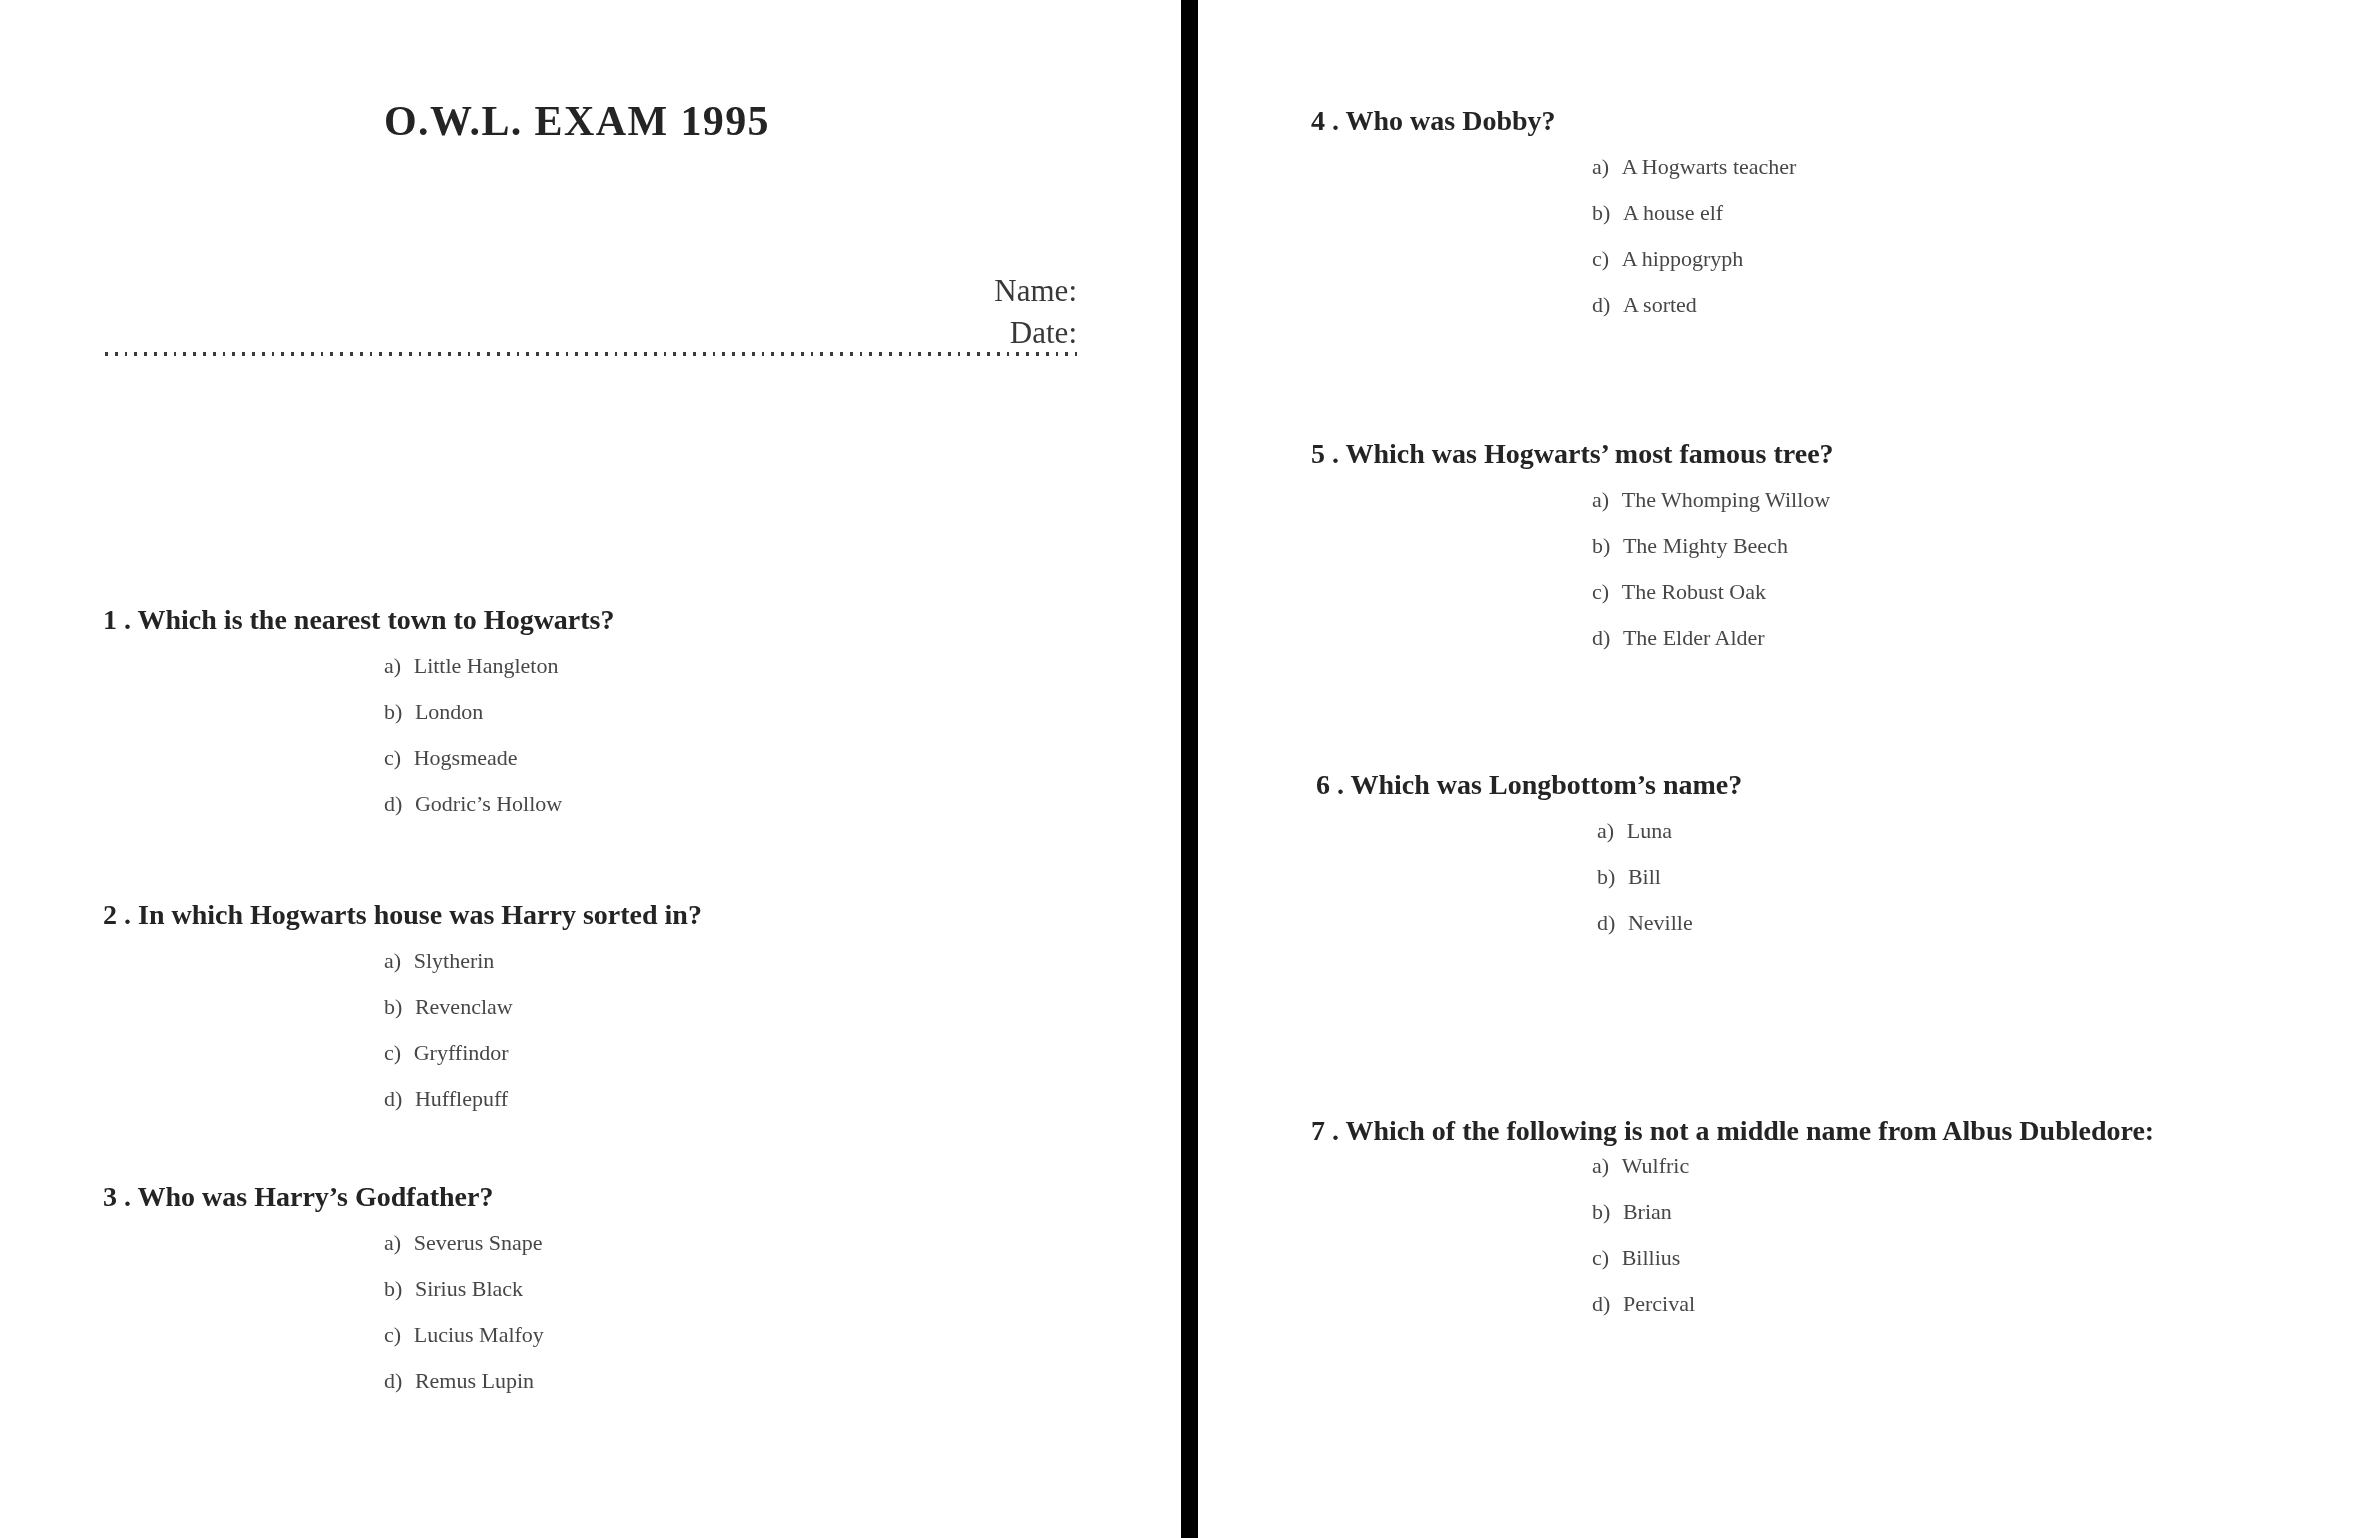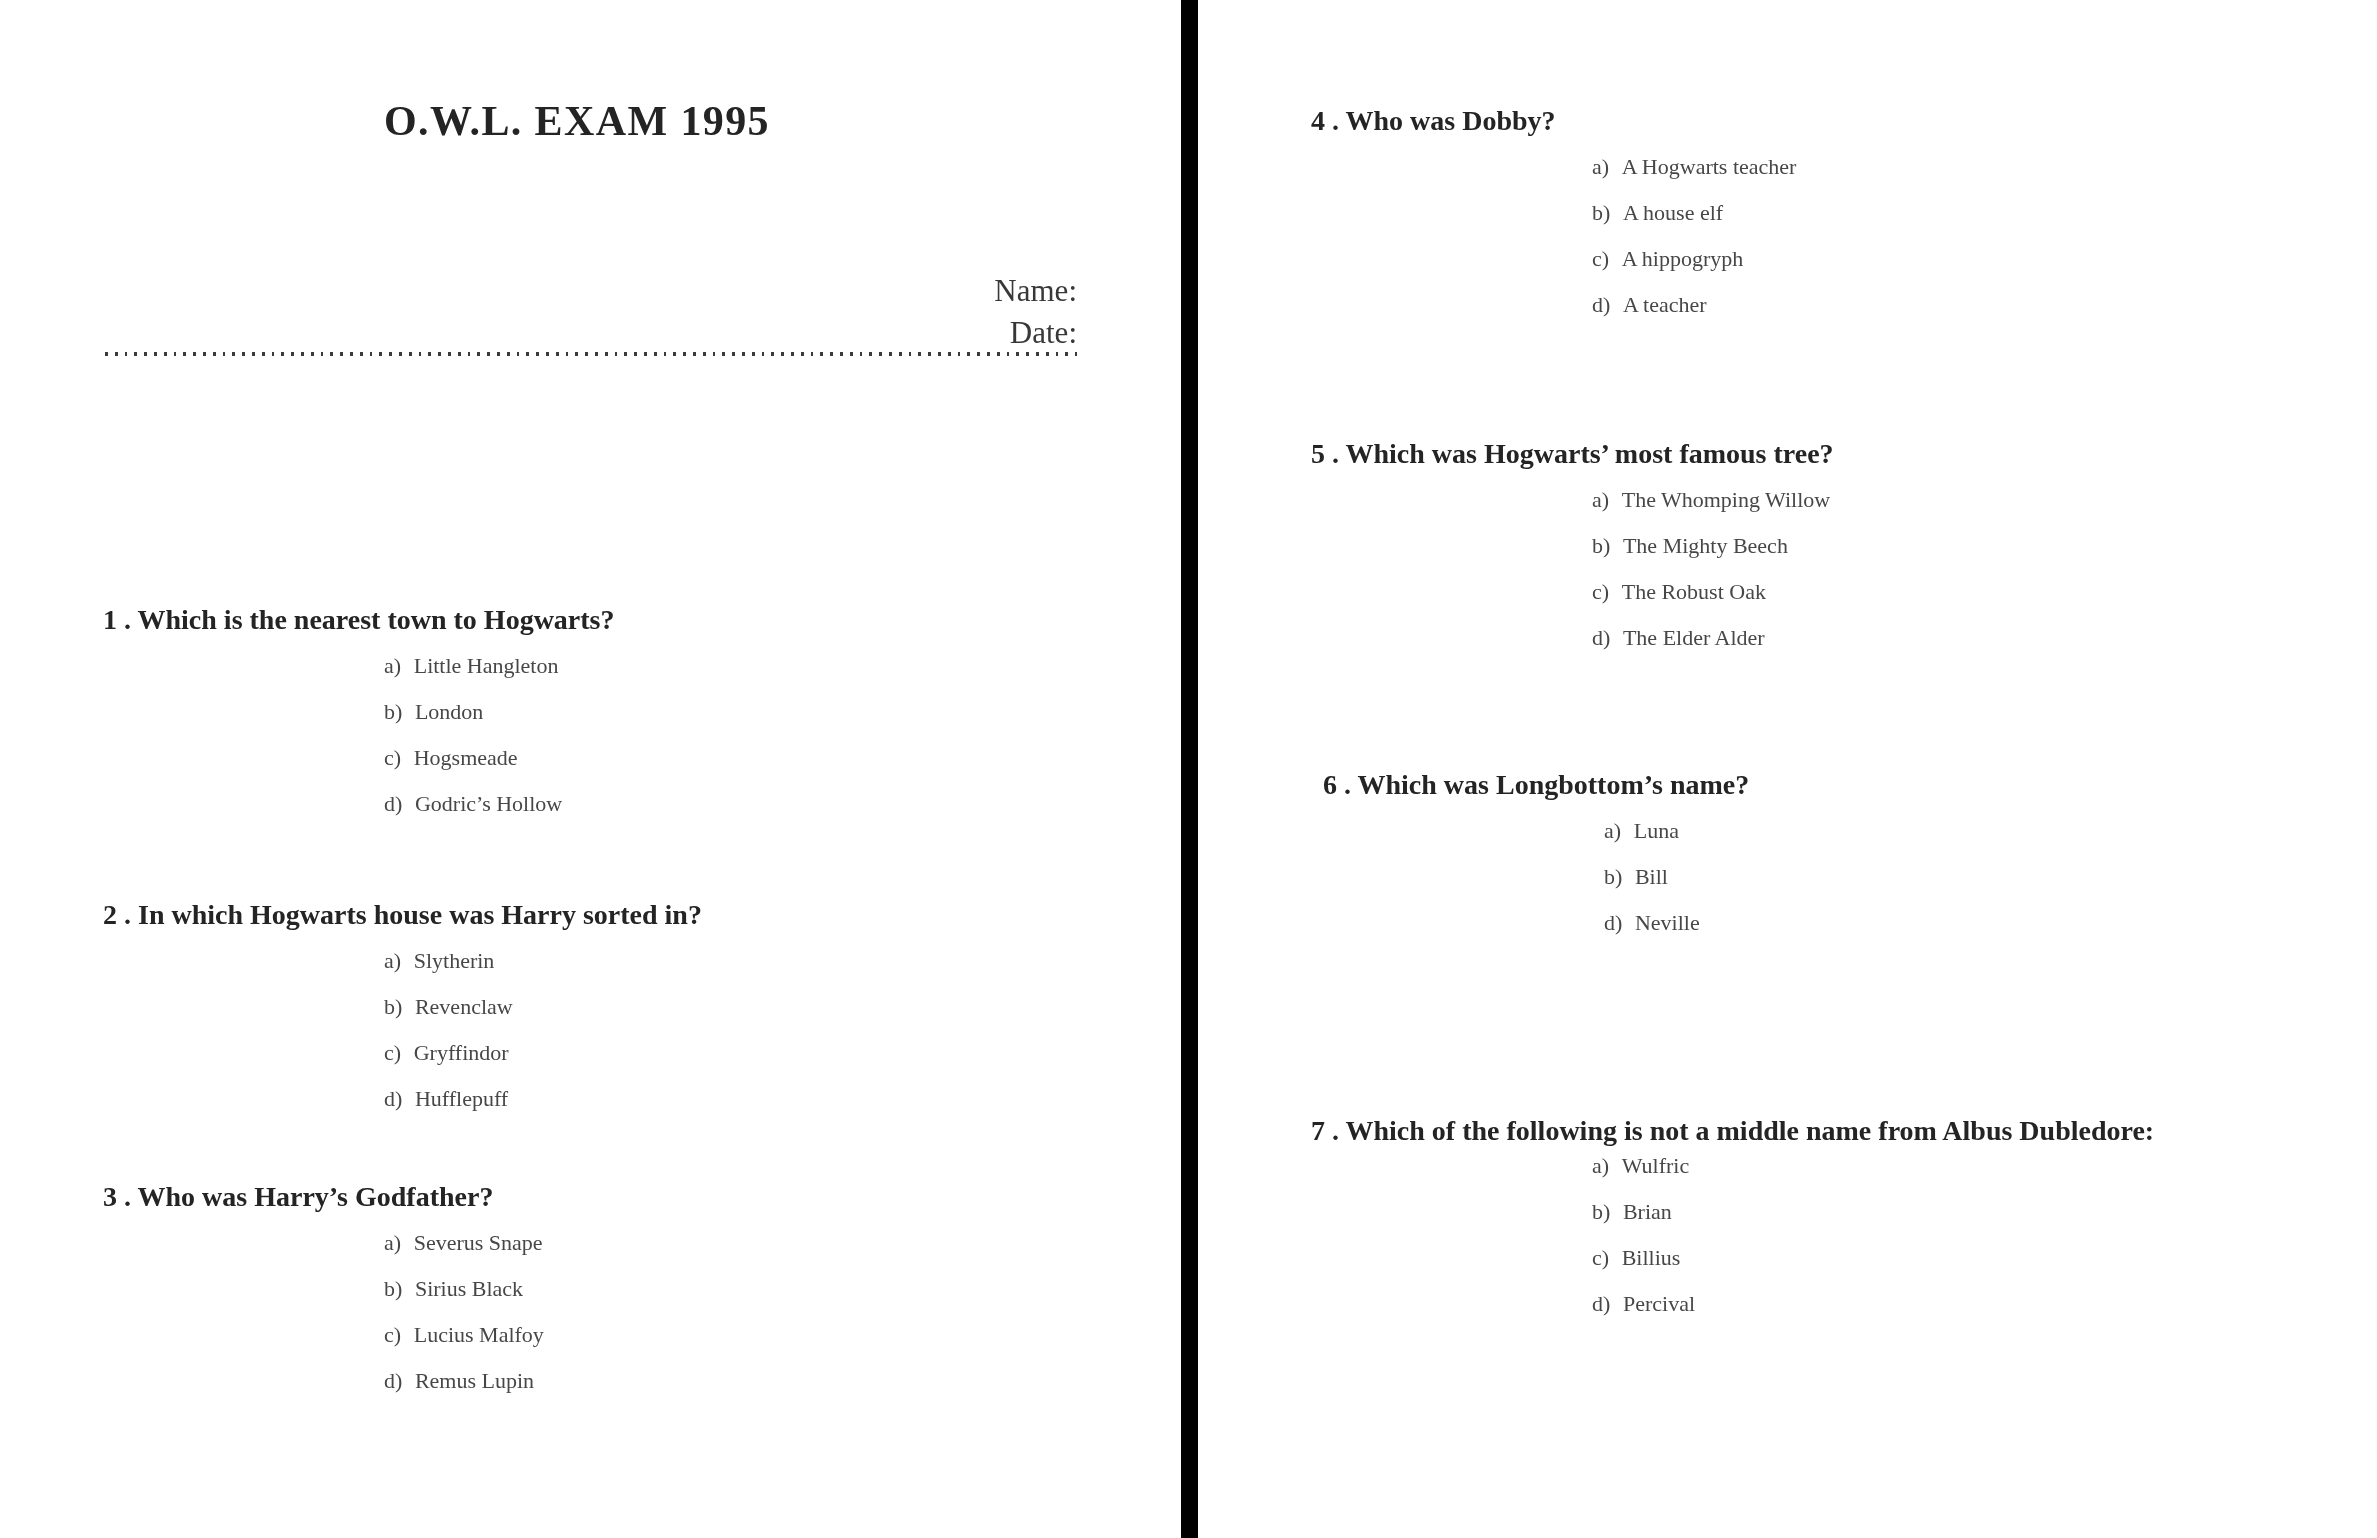--- a/index.html
+++ b/index.html
@@ -64,21 +64,21 @@
   }
   .opt-label { margin-right: 12.6px; }
 
   
   .q1 { left: 103px; top: 601px;  width: 1049px; }
   .q2 { left: 103px; top: 896px; width: 1049px; }
   .q3 { left: 103px; top: 1178px; width: 1049px; }
   
   .q4 { left: 113px; top: 102px;  width: 1000px; }
   .q5 { left: 113px; top: 435px;  width: 1000px; }
-  .q6 { left: 125px; top: 766px; width: 1000px; }
+  .q6 { left: 118px; top: 766px; width: 1000px; }
   .q7 { left: 113px; top: 1112px; width: 1000px; }
 </style>
 </head>
 <body>
 
 <div class="page" id="page-left">
 
   <h1 class="doc-title">O.W.L. EXAM 1995</h1>
 
   <div class="name-row">
@@ -124,21 +124,21 @@
 <div id="page-divider"></div>
 
 <div class="page" id="page-right">
 
   <section class="q q4">
     <h2 class="q-header">4 . Who was Dobby?</h2>
     <div class="opts">
       <div class="opt"><span class="opt-label">a)</span><span class="opt-text">A Hogwarts teacher</span></div>
       <div class="opt"><span class="opt-label">b)</span><span class="opt-text">A house elf</span></div>
       <div class="opt"><span class="opt-label">c)</span><span class="opt-text">A hippogryph</span></div>
-      <div class="opt"><span class="opt-label">d)</span><span class="opt-text">A teacher</span></div>
+      <div class="opt"><span class="opt-label">d)</span><span class="opt-text">A sorted</span></div>
     </div>
   </section>
 
   <section class="q q5">
     <h2 class="q-header">5 . Which was Hogwarts’ most famous tree?</h2>
     <div class="opts">
       <div class="opt"><span class="opt-label">a)</span><span class="opt-text">The Whomping Willow</span></div>
       <div class="opt"><span class="opt-label">b)</span><span class="opt-text">The Mighty Beech</span></div>
       <div class="opt"><span class="opt-label">c)</span><span class="opt-text">The Robust Oak</span></div>
       <div class="opt"><span class="opt-label">d)</span><span class="opt-text">The Elder Alder</span></div>

